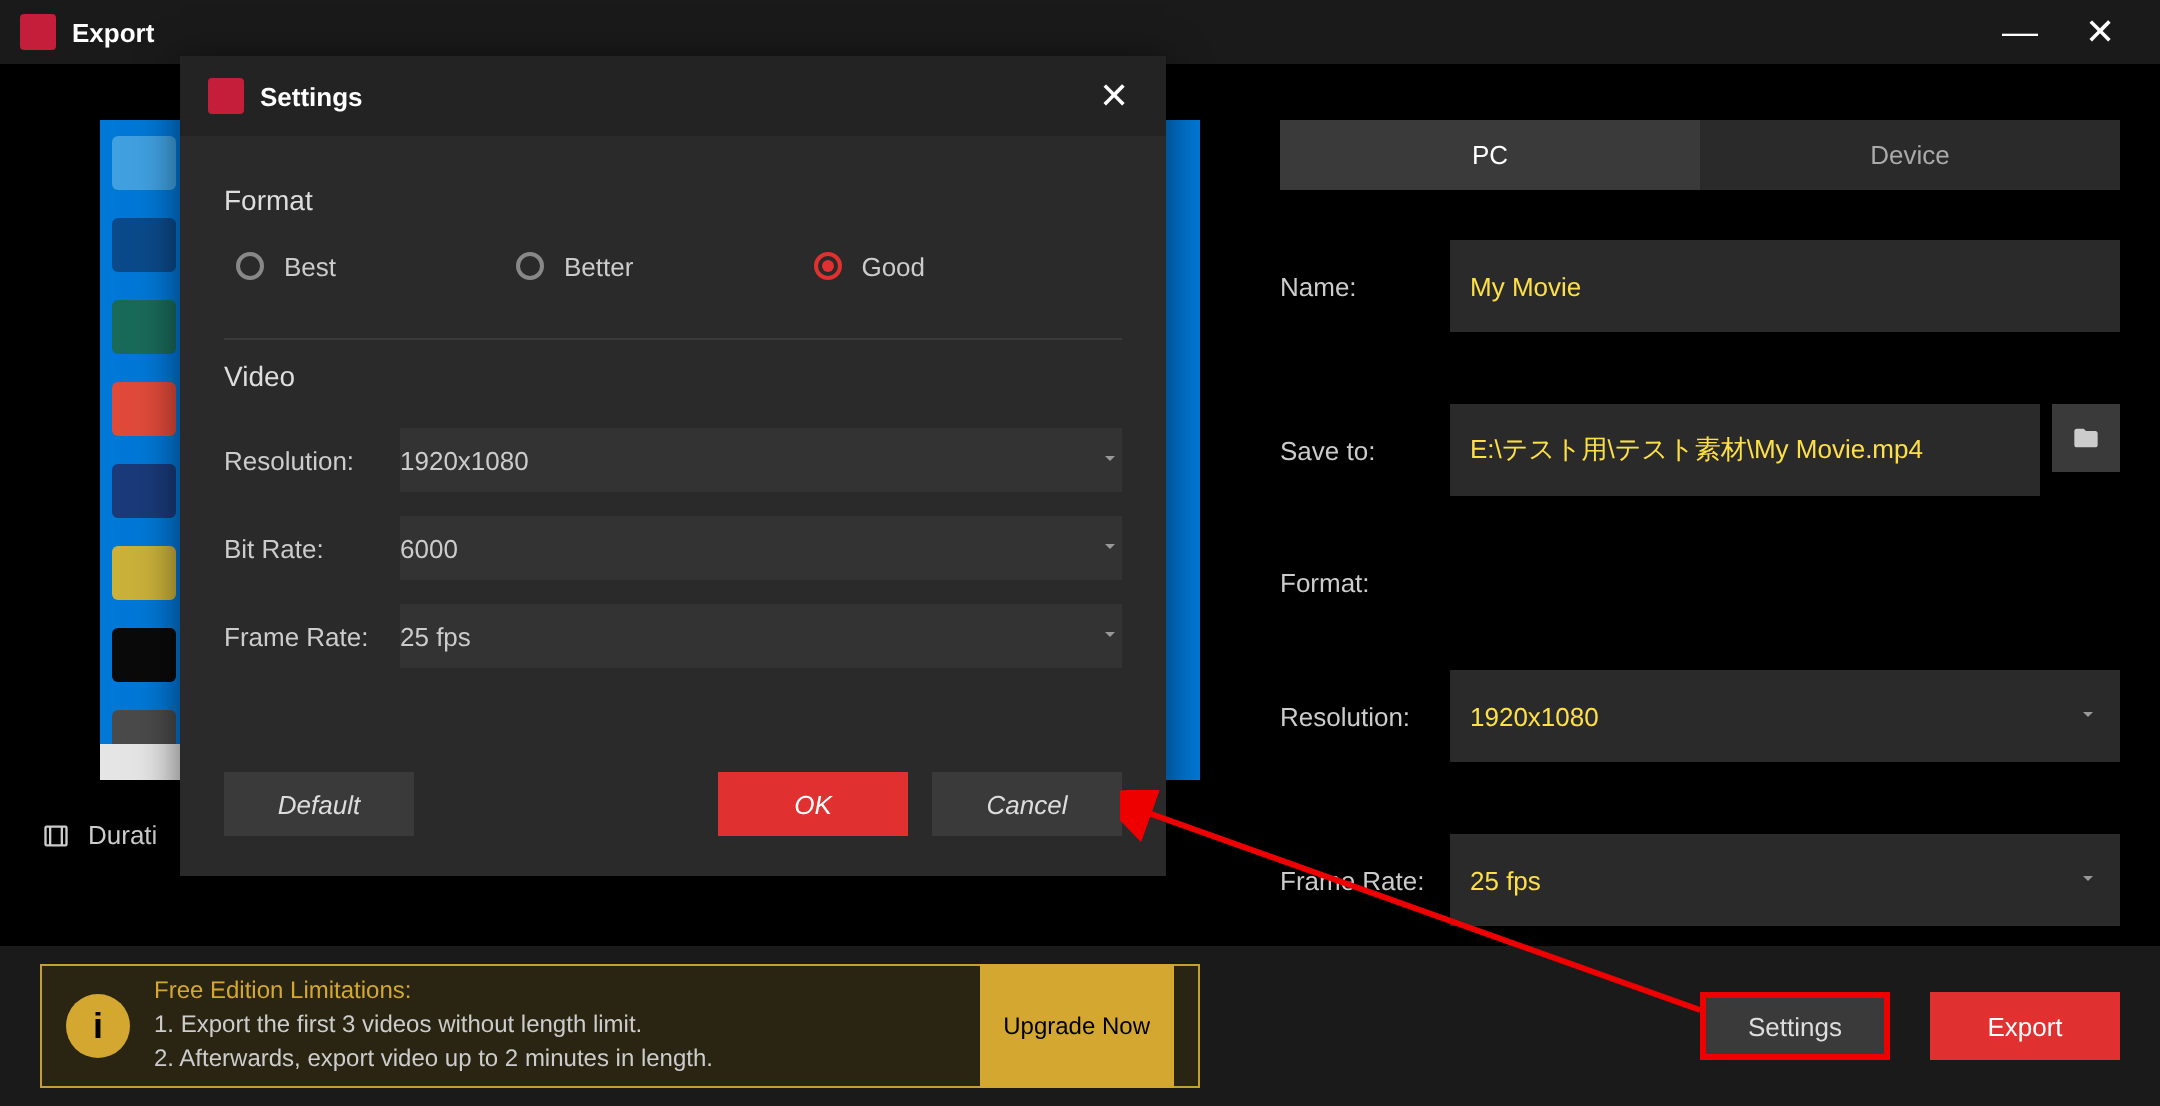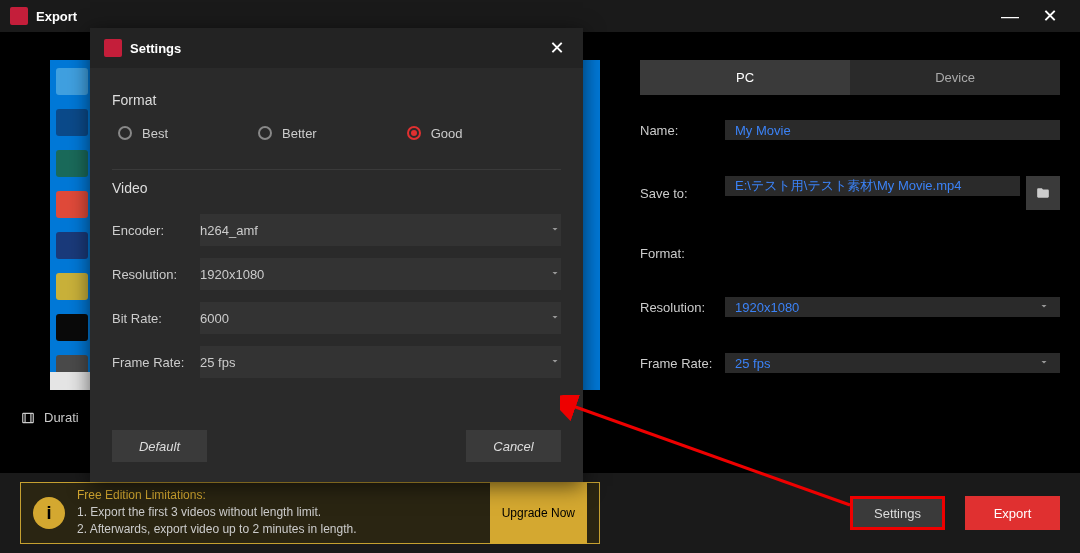--- a/index.html
+++ b/index.html
@@ -24,21 +24,21 @@
     .duration-row svg { width: 16px; height: 14px; }
     
     .right-col { flex: 1; padding-top: 0; }
     .tab-row { display: flex; margin-bottom: 25px; }
     .tab { flex: 1; text-align: center; padding: 10px 0; background: #2a2a2a; color: #aaa; cursor: pointer; }
     .tab.active { background: #3a3a3a; color: #fff; }
     
     .form-row { display: flex; align-items: center; margin-bottom: 36px; }
     .form-row .lbl { flex: 0 0 85px; color: #ccc; }
     .form-row .field { flex: 1; display: flex; gap: 6px; }
-    .form-row input, .form-row .selectbox { flex: 1; background: #2a2a2a; border: none; color: #3b82f6; padding: 8px 10px; font-size: 13px; height: 20px; }
+    .form-row input, .form-row .selectbox { flex: 1; background: #2a2a2a; border: none; color: #fde047; padding: 8px 10px; font-size: 13px; height: 46px; }
     .selectbox { display: flex; align-items: center; justify-content: space-between; cursor: pointer; }
     .selectbox .chev { color: #999; }
     .folder-btn { width: 34px; height: 34px; background: #3a3a3a; display: flex; align-items: center; justify-content: center; cursor: pointer; }
     
     .footer { position: absolute; bottom: 0; left: 0; right: 0; height: 80px; background: #1a1a1a; display: flex; align-items: center; padding: 0 20px; gap: 20px; }
     .limit-box { flex: 0 0 580px; border: 1px solid #c5a030; background: #2a2512; display: flex; align-items: center; padding: 8px 12px; gap: 12px; height: 62px; }
     .limit-icon { width: 32px; height: 32px; background: #d4a830; border-radius: 50%; display:flex;align-items:center;justify-content:center;color:#000;font-weight:bold;font-size:18px; }
     .limit-text .hdr { color: #d4a830; font-size: 12px; margin-bottom: 2px; }
     .limit-text .line { color: #ccc; font-size: 12px; line-height: 1.4; }
     .upgrade-btn { margin-left: auto; background: #d4a830; color: #000; padding: 24px 12px; font-size: 12px; cursor: pointer; }
@@ -198,29 +198,20 @@
       </div>
       <div class="radio sel">
         <div class="circ"></div>
         <span>Good</span>
       </div>
     </div>
     <div class="divider"></div>
     <div class="sect-label">Video</div>
 
     <div class="m-row">
-      <div class="lbl">Encoder:</div>
-      <div class="selectbox">
-        <span>h264_amf</span>
-        <span class="chev"><svg viewBox="0 0 24 24" fill="#999">
-              <path d="M7 10l5 5 5-5z"></path>
-            </svg></span>
-      </div>
-    </div>
-    <div class="m-row">
       <div class="lbl">Resolution:</div>
       <div class="selectbox">
         <span>1920x1080</span>
         <span class="chev"><svg viewBox="0 0 24 24" fill="#999">
               <path d="M7 10l5 5 5-5z"></path>
             </svg></span>
       </div>
     </div>
     <div class="m-row">
       <div class="lbl">Bit Rate:</div>
@@ -237,20 +228,21 @@
         <span>25 fps</span>
         <span class="chev"><svg viewBox="0 0 24 24" fill="#999">
               <path d="M7 10l5 5 5-5z"></path>
             </svg></span>
       </div>
     </div>
   </div>
   <div class="modal-footer">
     <div class="mf-btn default-btn">Default</div>
     <div class="mf-spacer"></div>
+    <div class="mf-btn ok-btn">OK</div>
     <div class="mf-btn cancel-btn">Cancel</div>
   </div>
 </div>
 
 <svg class="arrow-overlay" style="left:560px;top:395px;width:300px;height:120px" viewBox="0 0 300 120">
   <defs>
       <marker id="ah" markerWidth="10" markerHeight="10" refX="2" refY="5" orient="auto">
         <path d="M0,0 L10,5 L0,10 z" fill="#e00"></path>
       </marker>
     </defs>

